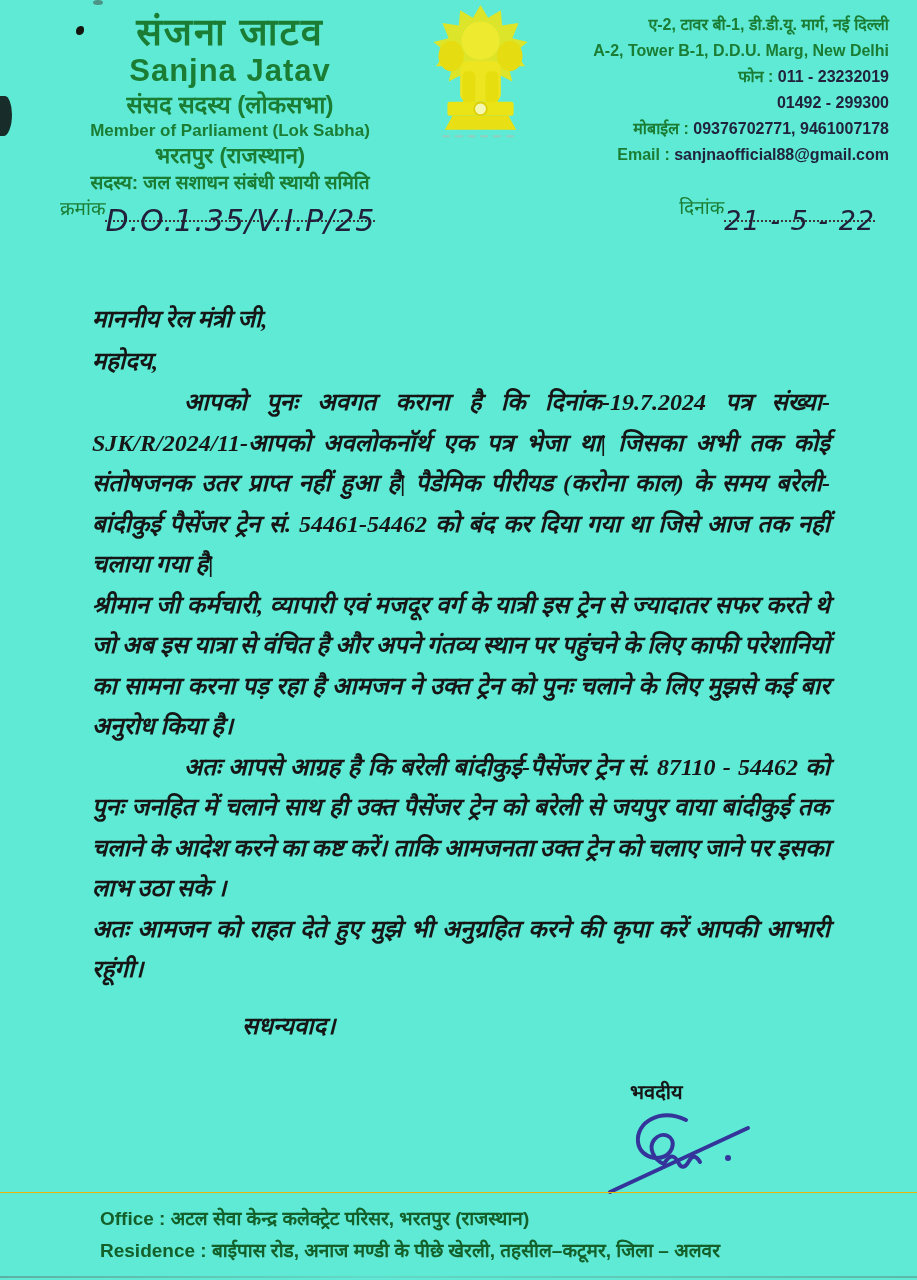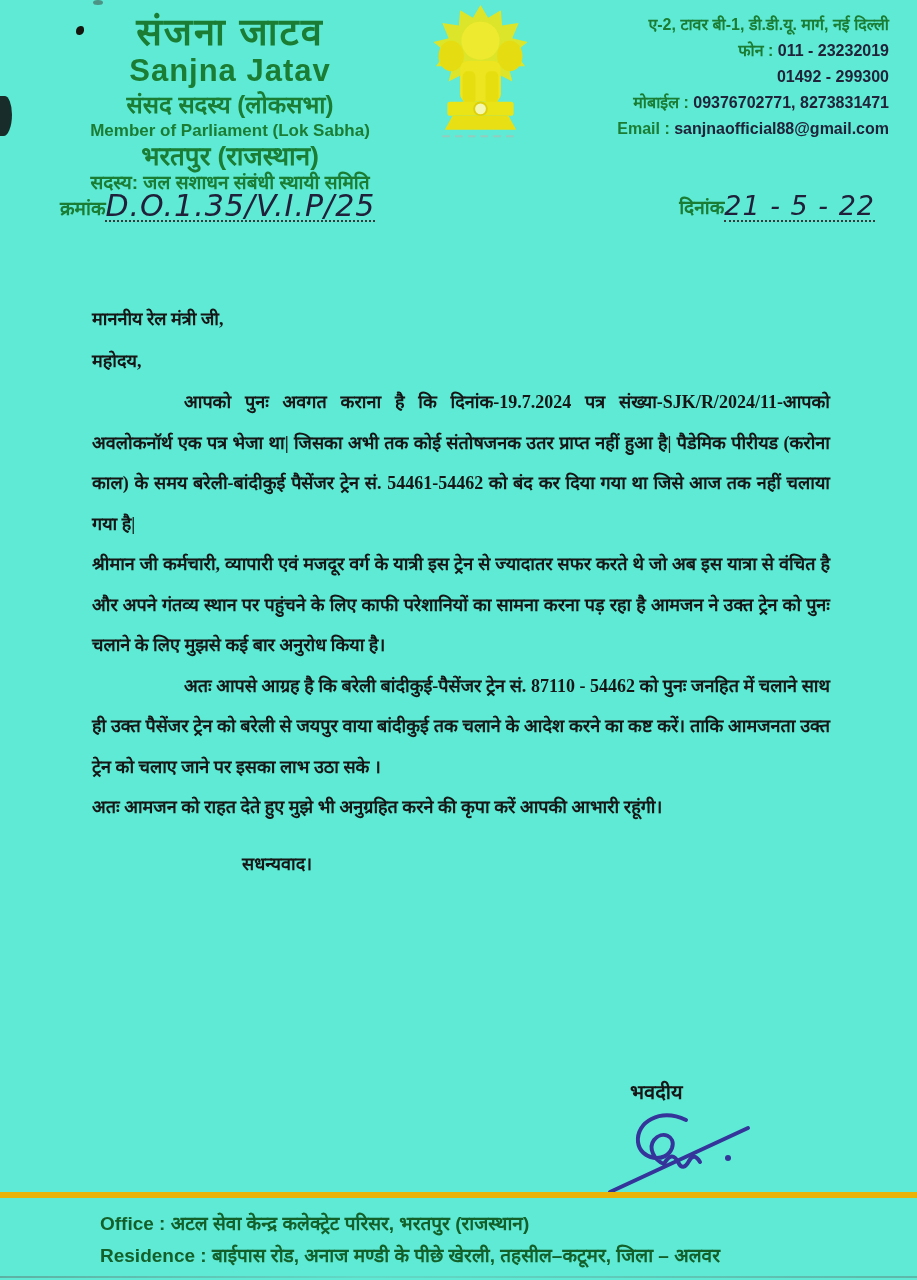--- a/index.html
+++ b/index.html
@@ -17,77 +17,78 @@
   
   .hdr-left {
     position: absolute; left: 50px; top: 10px; width: 360px;
     text-align: center; color: #1b7c33;
     font-family: "Liberation Sans", "DejaVu Sans", sans-serif;
   }
   .name-hi   { font-size: 38px; font-weight: 700; line-height: 44px; letter-spacing: 2px; }
   .name-en   { font-size: 31px; font-weight: 700; line-height: 34px; letter-spacing: 1px; }
   .role-hi   { font-size: 24px; font-weight: 700; line-height: 30px; margin-top: 2px; }
   .role-en   { font-size: 17px; font-weight: 700; line-height: 22px; }
-  .constituency { font-size: 26px; font-weight: 700; line-height: 28px; }
+  .constituency { font-size: 22px; font-weight: 700; line-height: 28px; }
   .committee { font-size: 19px; font-weight: 700; line-height: 26px; }
 
   .emblem-wrap { position: absolute; left: 398px; top: 0px; width: 165px; height: 140px; }
 
   .hdr-right {
     position: absolute; right: 28px; top: 12px; width: 340px;
     text-align: right; color: #1b7c33;
     font-family: "Liberation Sans", "DejaVu Sans", sans-serif;
     font-size: 16px; font-weight: 700; line-height: 26px;
   }
   .hdr-right .val { color: #20233a; font-weight: 700; }
   .hdr-right .lbl { color: #1b7c33; font-weight: 700; text-align: right; }
 
   
   .ref-row {
     position: absolute; left: 60px; right: 42px; top: 178px; height: 50px;
   }
   .ref-no { position: absolute; left: 0; bottom: 6px; white-space: nowrap; }
   .ref-date { position: absolute; right: 0; bottom: 6px; white-space: nowrap; }
   .ref-label {
-    color: #1b7c33; font-weight: 700; font-size: 19px;
+    color: #1b7c33; font-weight: 400; font-size: 19px;
     font-family: "Liberation Sans", "DejaVu Sans", sans-serif;
   }
   .dotted { display: inline-block; border-bottom: 2px dotted #3a3a3a; position: relative; }
   .hand {
     font-family: "DejaVu Sans", sans-serif;
     font-style: italic; color: #20203a; font-size: 30px; line-height: 30px;
-    position: relative; top: 1px; letter-spacing: 1px;
+    position: relative; top: 16px; letter-spacing: 1px;
   }
   .hand-date { font-size: 27px; }
 
   
   .letter-body {
     position: absolute; left: 92px; top: 298px; width: 738px;
-    font-size: 18px; line-height: 40.5px; color: #161616;
+    font-size: 24px; line-height: 40.5px; color: #161616;
     font-weight: 600;
+    font-style: italic;
   }
   .recipient div { line-height: 42px; }
   .salutation { line-height: 42px; margin-bottom: 0; }
   .para { text-align: justify; }
   .para.indent { text-indent: 92px; }
   .b { font-weight: 800; }
   .thanks { margin-top: 16px; margin-left: 150px; }
 
   
   .signoff {
     position: absolute; left: 598px; top: 1078px; width: 220px;
     font-size: 20px; font-weight: 700; color: #161616;
   }
   .signoff .yours { margin-left: 32px; }
   .sig-svg { position: absolute; left: 2px; top: 28px; }
 
   
   .footer {
     position: absolute; left: 0; right: 0; top: 1192px;
-    border-top: 6px solid #eab308;
+    border-top: 1px solid #eab308;
     padding: 10px 30px 0 100px;
     color: #14602a;
     font-size: 19px; line-height: 32px; font-weight: 700;
     font-family: "Liberation Sans", "DejaVu Sans", sans-serif;
   }
   .footer .flbl { font-weight: 800; }
 
   .bottom-line {
     position: absolute; left: 0; right: 0; bottom: 2px; height: 2px;
     background: linear-gradient(90deg, rgba(90,90,90,.4), rgba(120,120,120,.15) 40%, rgba(90,90,90,.35));
@@ -140,28 +141,29 @@
 
         <path d="M38 91 L82 91 L88 102 L32 102 Z" fill="#f0e00a"></path>
       </g>
 
       <line x1="30" y1="107" x2="90" y2="107" stroke="#b9b9b0" stroke-width="1.5" stroke-dasharray="6 4" opacity="0.6"></line>
     </svg>
   </div>
 
   <div class="hdr-right">
     <div>ए-2, टावर बी-1, डी.डी.यू. मार्ग, नई दिल्ली</div>
+    <div>A-2, Tower B-1, D.D.U. Marg, New Delhi</div>
     <div>
       <span class="lbl">फोन :</span>
       <span class="val">011 - 23232019</span>
     </div>
     <div class="val">01492 - 299300</div>
     <div>
       <span class="lbl">मोबाईल :</span>
-      <span class="val">09376702771, 8273831471</span>
+      <span class="val">09376702771, 9461007178</span>
     </div>
     <div>
       <span class="lbl">Email :</span>
       <span class="val">sanjnaofficial88@gmail.com</span>
     </div>
   </div>
 
   <div class="ref-row">
     <div class="ref-no">
       <span class="ref-label">क्रमांक</span><span class="dotted"><span class="hand">D.O.1.35/V.I.P/25</span></span>

